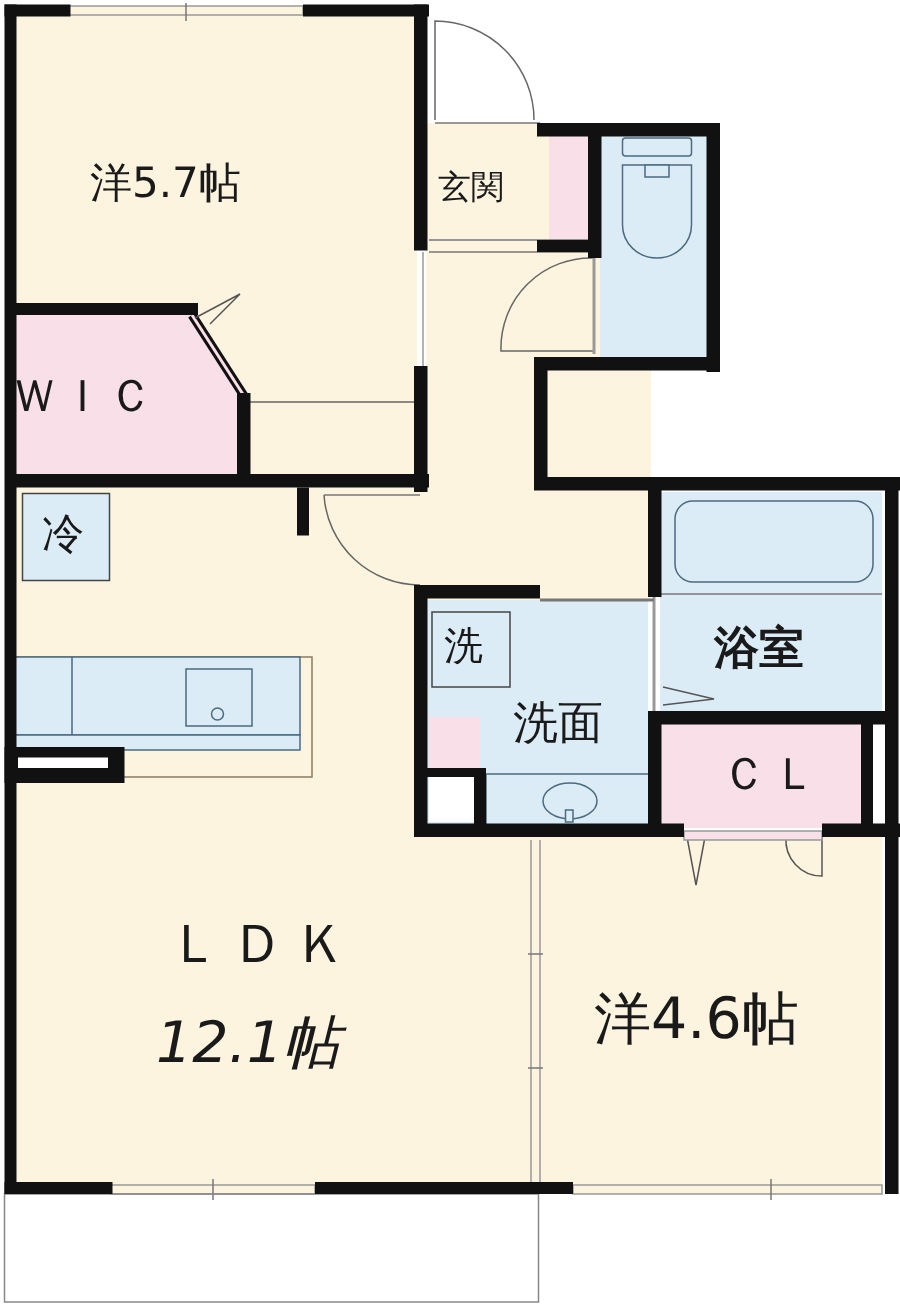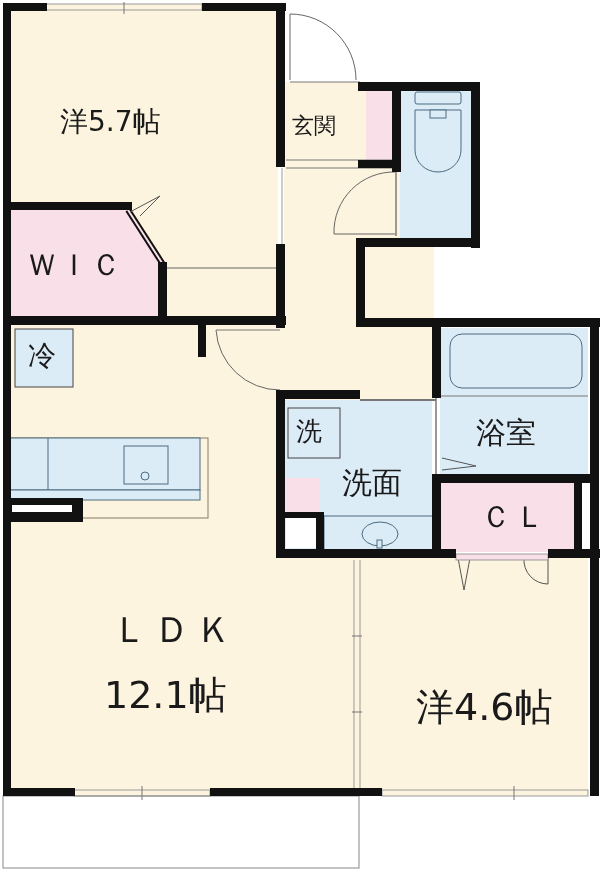--- a/index.html
+++ b/index.html
@@ -123,22 +123,22 @@
 <div class="wall" style="left:276px;top:549px;width:180px;height:9px;"></div>
 <div class="wall" style="left:548px;top:549px;width:52px;height:9px;"></div>
 <div class="wall" style="left:316px;top:512px;width:8px;height:40px;"></div>
 <div class="wall" style="left:284px;top:512px;width:36px;height:6px;"></div>
 <div class="wall" style="left:3px;top:498px;width:80px;height:24px;"></div>
 <div class="abs" style="left:12px;top:505px;width:60px;height:7px;background:#fff;"></div>
 <div class="wall" style="left:3px;top:788px;width:72px;height:8px;"></div>
 <div class="wall" style="left:210px;top:788px;width:172px;height:8px;"></div>
 
 <div class="label" style="left:60px;top:108px;font-size:28px;">洋5.7帖</div>
-<div class="label" style="left:27px;top:250px;font-size:30px;letter-spacing:2px;">ＷＩＣ</div>
+<div class="label" style="left:8px;top:250px;font-size:30px;letter-spacing:2px;">ＷＩＣ</div>
 <div class="label" style="left:292px;top:115px;font-size:22px;">玄関</div>
 <div class="label" style="left:28px;top:342px;font-size:28px;">冷</div>
 <div class="label" style="left:296px;top:418px;font-size:26px;">洗</div>
-<div class="label" style="left:476px;top:418px;font-size:30px;">浴室</div>
+<div class="label" style="left:476px;top:418px;font-size:30px;font-weight:bold;">浴室</div>
 <div class="label" style="left:342px;top:468px;font-size:30px;text-align:right;">洗面</div>
 <div class="label" style="left:470px;top:502px;font-size:30px;letter-spacing:4px;margin-left:11px;">ＣＬ</div>
 <div class="label" style="left:112px;top:612px;font-size:36px;letter-spacing:6px;">ＬＤＫ</div>
-<div class="label" style="left:104px;top:676px;font-size:38px;">12.1帖</div>
-<div class="label" style="left:396px;top:688px;font-size:38px;margin-left:20px;">洋4.6帖</div>
+<div class="label" style="left:104px;top:676px;font-size:38px;font-style:italic;">12.1帖</div>
+<div class="label" style="left:396px;top:660px;font-size:38px;">洋4.6帖</div>
 
 </body></html>

